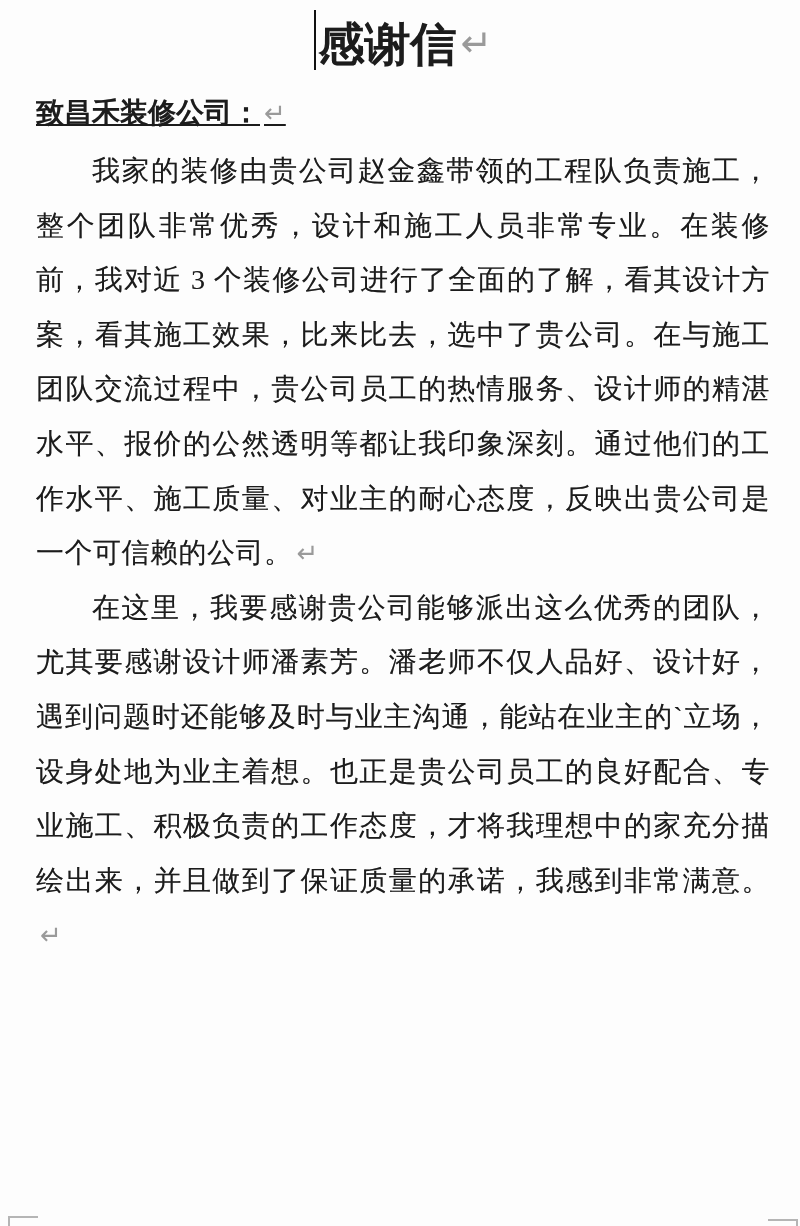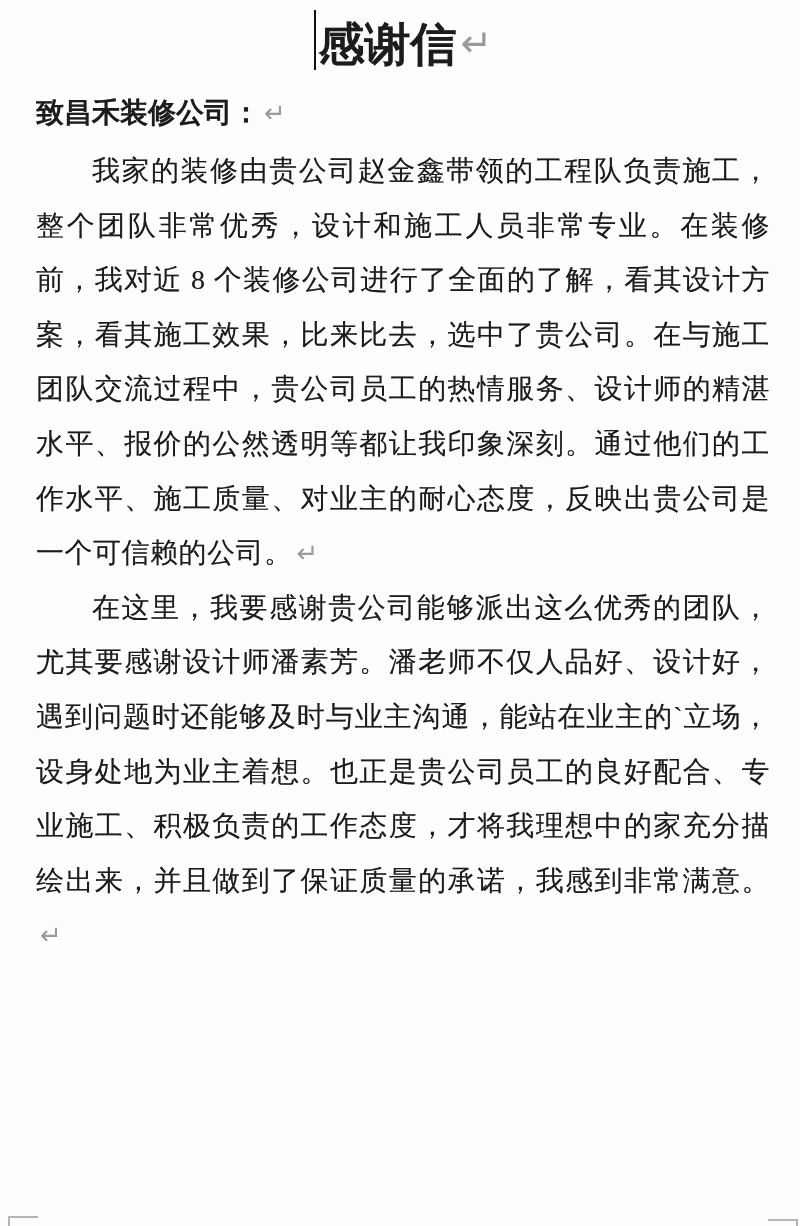--- a/index.html
+++ b/index.html
@@ -48,20 +48,21 @@
   .title-pmark {
     font-size: 38px;
     vertical-align: 4px;
   }
   .salutation {
     font-size: 28px;
     font-weight: bold;
     line-height: 50px;
     height: 56px;
     margin-top: 2px;
+    text-decoration: underline;
   }
   .body-p {
     margin: 0;
     font-size: 28px;
     line-height: 54.6px;
     text-indent: 2em;
     text-align: justify;
     text-justify: inter-character;
     letter-spacing: 0.5px;
   }
@@ -96,20 +97,20 @@
 </head>
 <body>
 
 <div class="page">
 
   <div class="title-line"><span class="caret"></span><span>感谢信</span><span class="pmark title-pmark">↵</span></div>
 
   <div class="salutation"><span>致昌禾装修公司：</span><span class="pmark">↵</span></div>
 
 
-  <p class="body-p"><span>我家的装修由贵公司赵金鑫带领的工程队负责施工，整个团队非常优秀，设计和施工人员非常专业。在装修前，我对近 8 个装修公司进行了全面的了解，看其设计方案，看其施工效果，比来比去，选中了贵公司。在与施工团队交流过程中，贵公司员工的热情服务、设计师的精湛水平、报价的公然透明等都让我印象深刻。通过他们的工作水平、施工质量、对业主的耐心态度，反映出贵公司是一个可信赖的公司。</span><span class="pmark">↵</span></p>
+  <p class="body-p"><span>我家的装修由贵公司赵金鑫带领的工程队负责施工，整个团队非常优秀，设计和施工人员非常专业。在装修前，我对近 3 个装修公司进行了全面的了解，看其设计方案，看其施工效果，比来比去，选中了贵公司。在与施工团队交流过程中，贵公司员工的热情服务、设计师的精湛水平、报价的公然透明等都让我印象深刻。通过他们的工作水平、施工质量、对业主的耐心态度，反映出贵公司是一个可信赖的公司。</span><span class="pmark">↵</span></p>
 
   <p class="body-p"><span>在这里，我要感谢贵公司能够派出这么优秀的团队，尤其要感谢设计师潘素芳。潘老师不仅人品好、设计好，遇到问题时还能够及时与业主沟通，能站在业主的`立场，设身处地为业主着想。也正是贵公司员工的良好配合、专业施工、积极负责的工作态度，才将我理想中的家充分描绘出来，并且做到了保证质量的承诺，我感到非常满意。</span><span class="pmark">↵</span></p>
 
   <div class="corner corner-left"></div>
   <div class="corner corner-right"></div>
 
 </div>
 
 </body></html>

